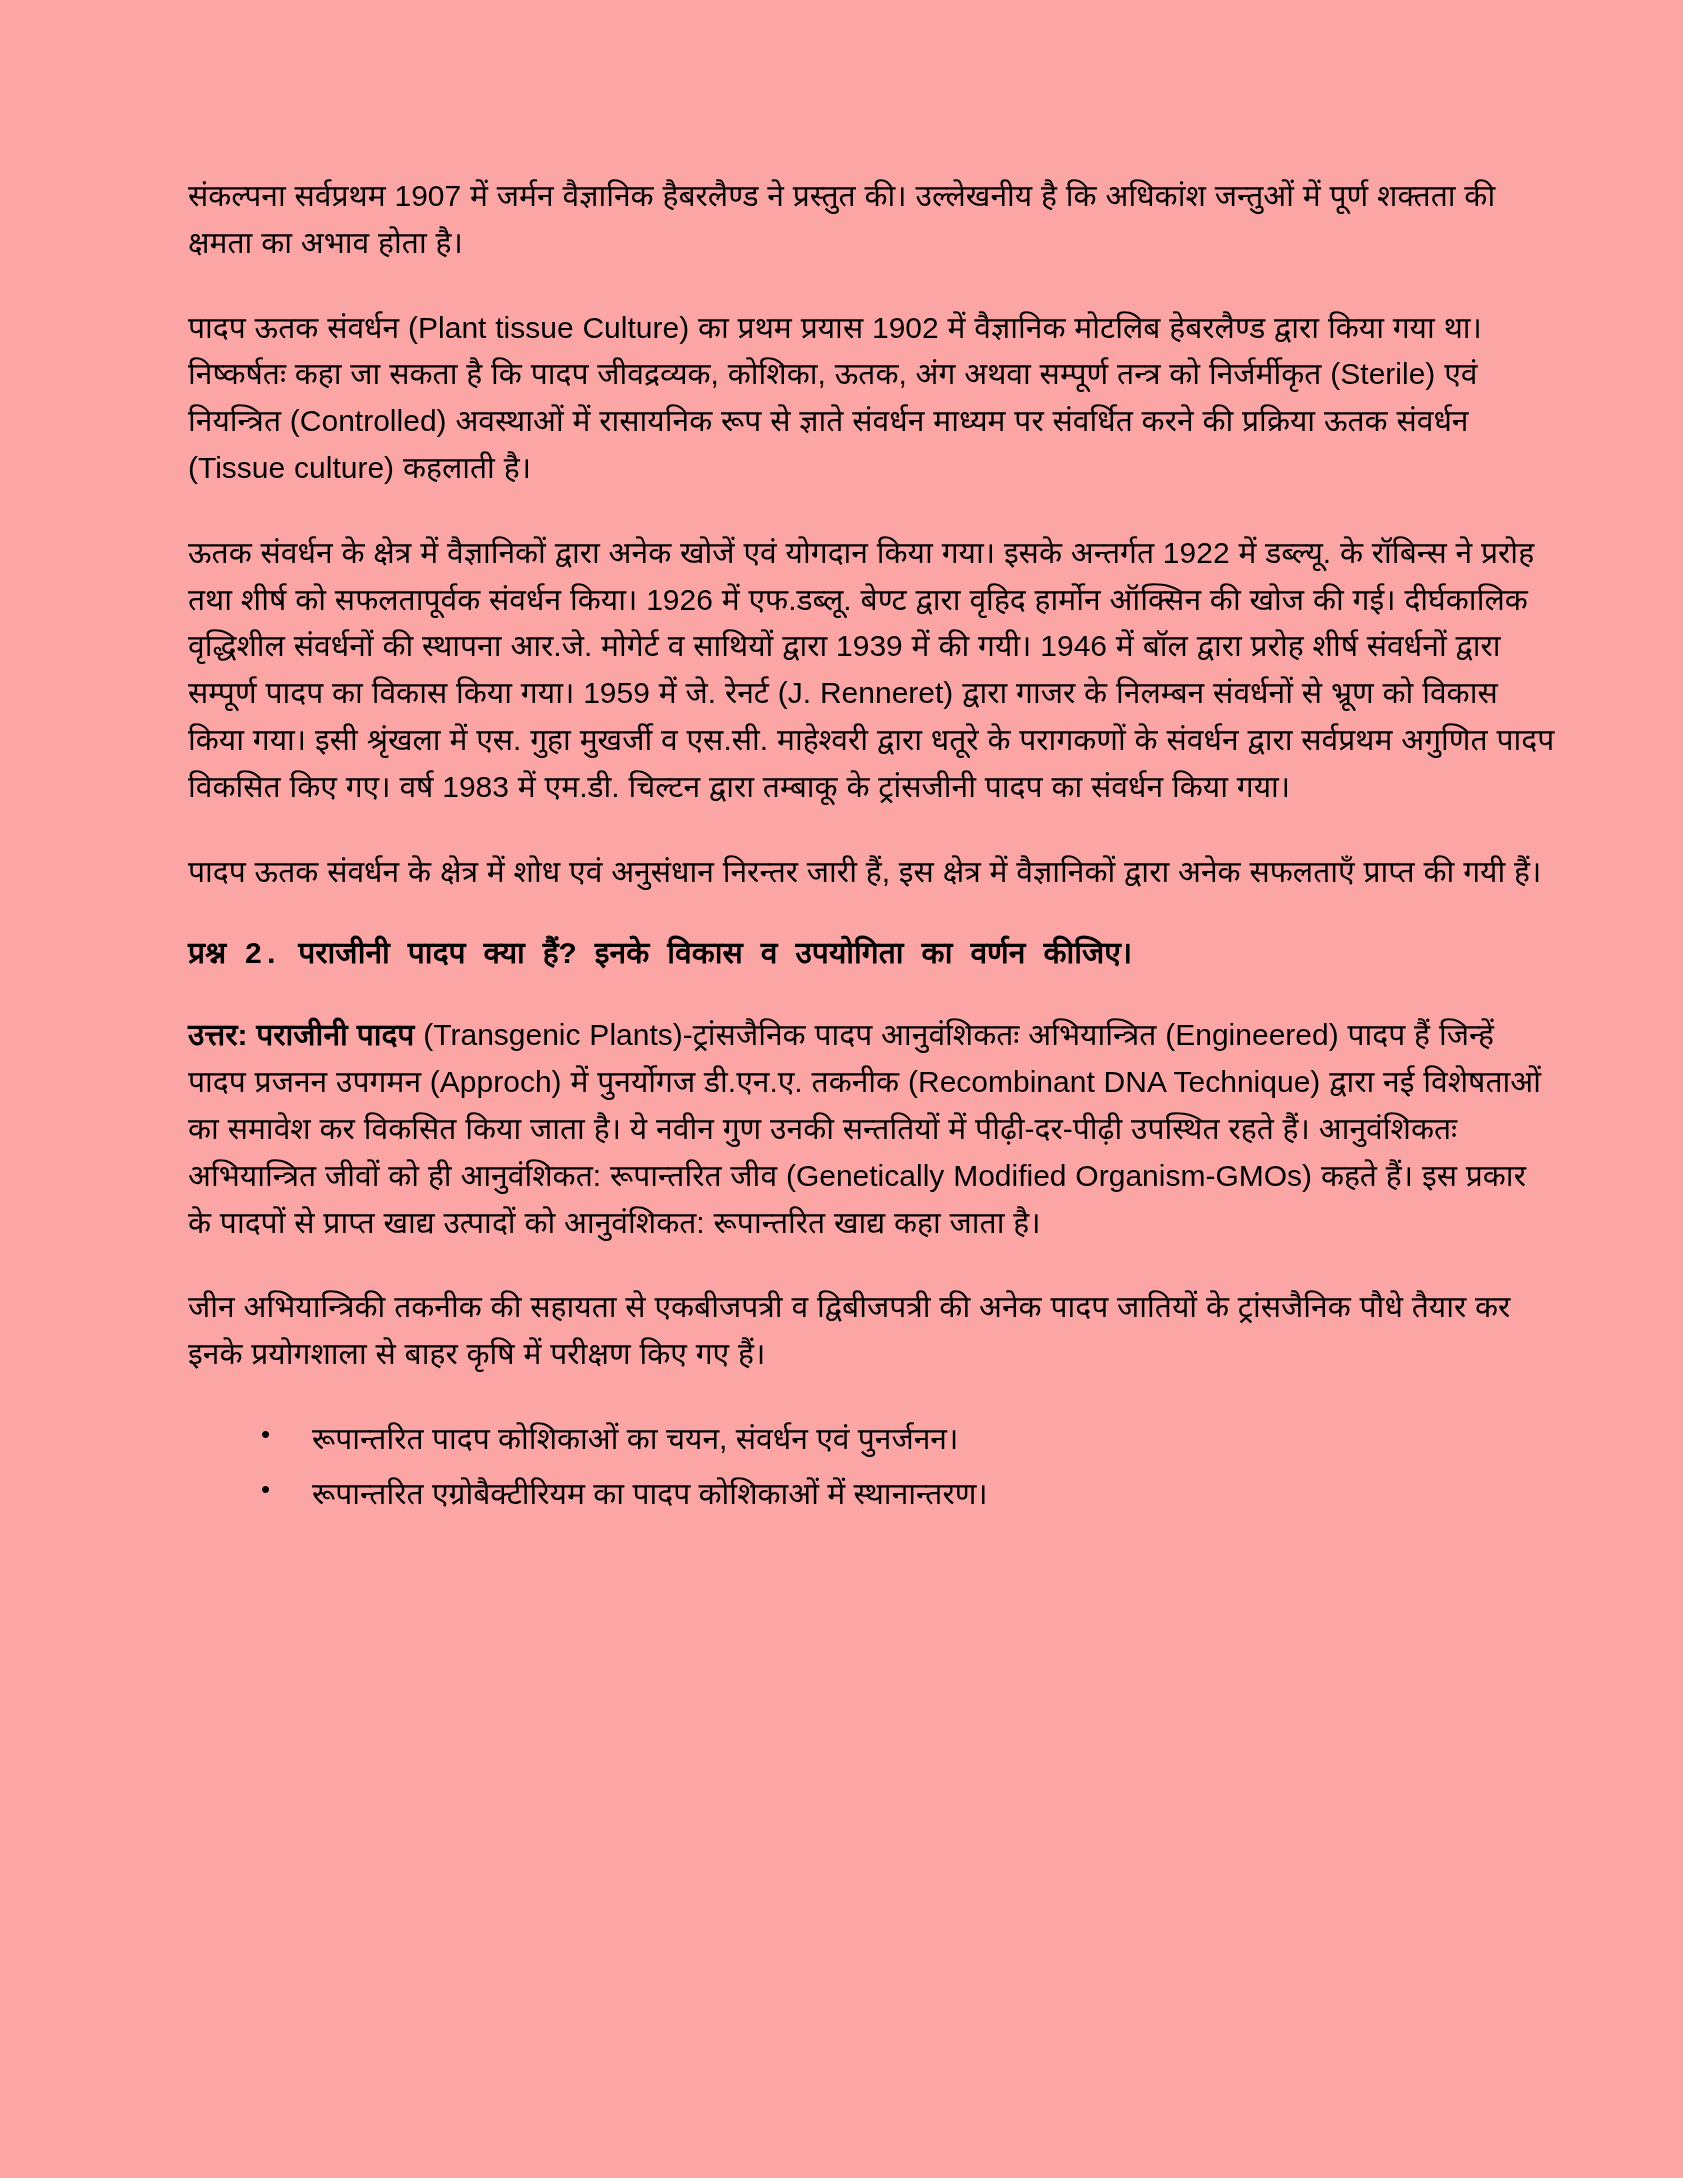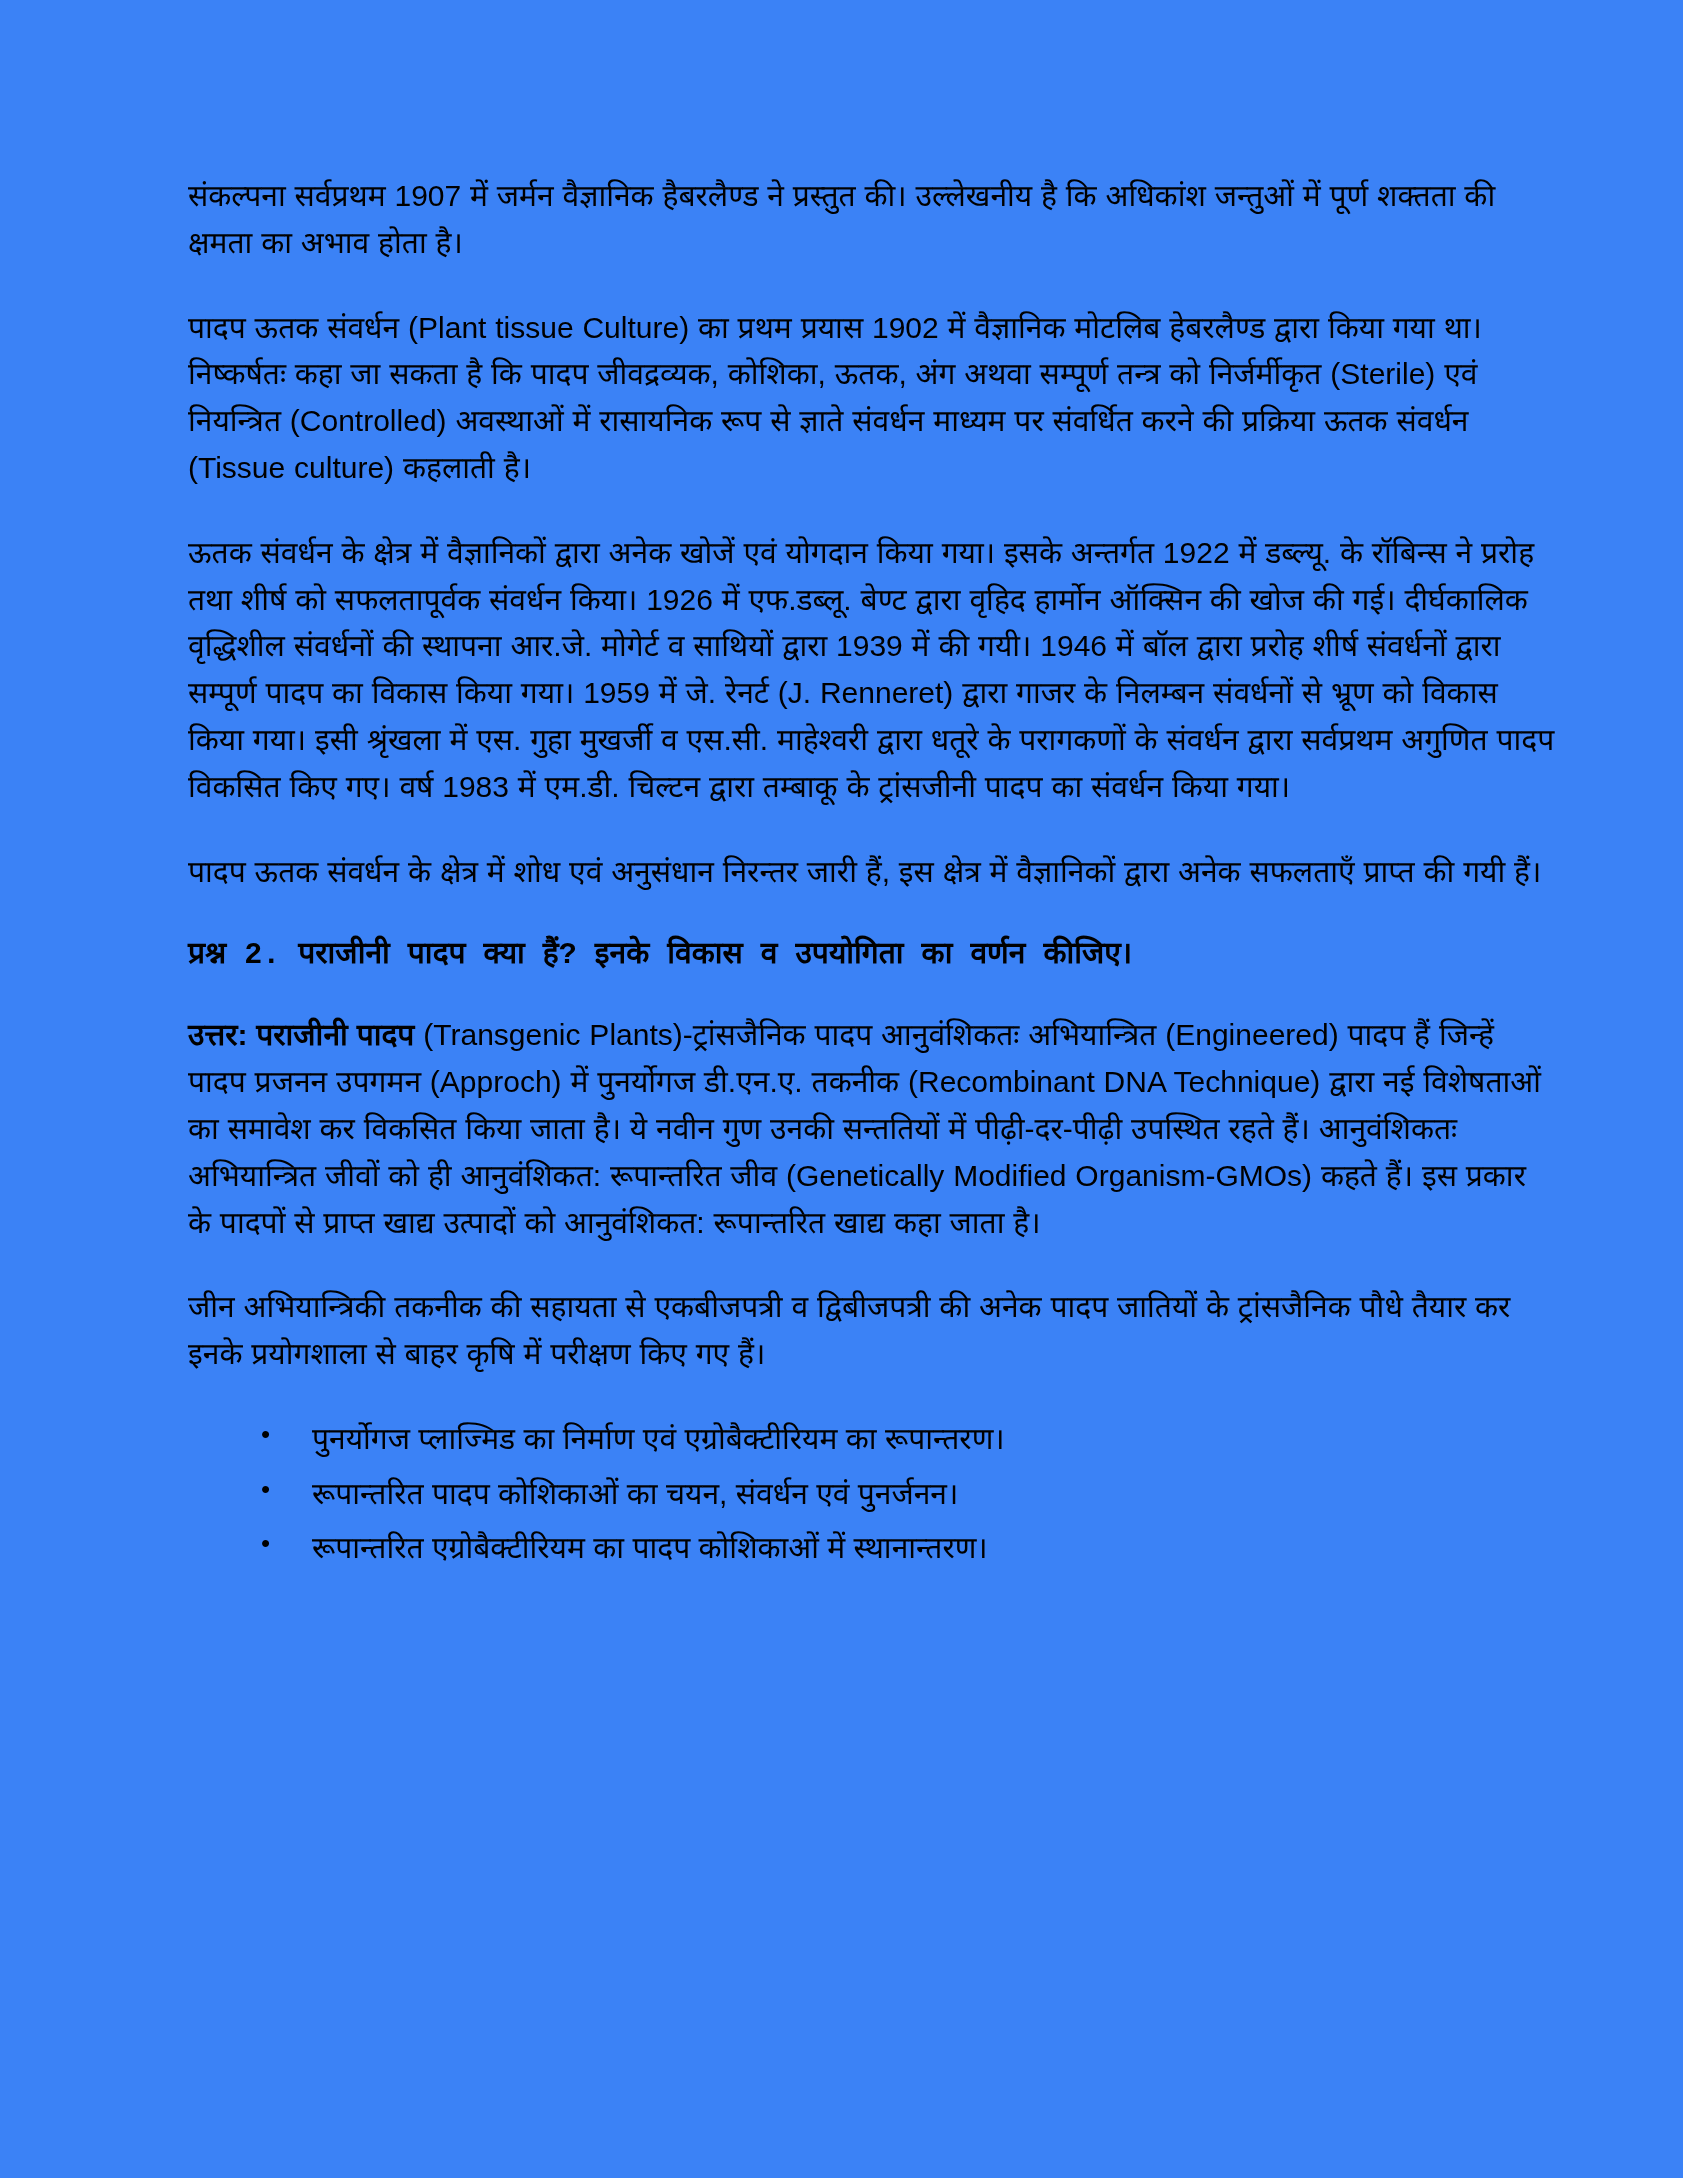--- a/index.html
+++ b/index.html
@@ -13,21 +13,21 @@
     height: 2178px;
     font-family: "Liberation Serif", "DejaVu Serif", serif;
     color: #000000;
     -webkit-font-smoothing: antialiased;
   }
   .page {
     box-sizing: border-box;
     width: 1683px;
     height: 2178px;
     padding: 173px 131px 0 188px;
-    background: #3b82f6;
+    background: #fca5a5;
     position: relative;
   }
   .doc-body {
     width: 1369px;
   }
   p.para {
     margin: 0 0 38px 0;
     font-size: 30px;
     line-height: 1.56;
     text-align: left;
@@ -87,20 +87,19 @@
     <p class="para">पादप ऊतक संवर्धन के क्षेत्र में शोध एवं अनुसंधान निरन्तर जारी हैं, इस क्षेत्र में वैज्ञानिकों द्वारा अनेक सफलताएँ प्राप्त की गयी हैं।</p>
 
     <div class="q-heading">प्रश्न 2. पराजीनी पादप क्या हैं? इनके विकास व उपयोगिता का वर्णन कीजिए।</div>
 
     <p class="para"><span class="answer-lead">उत्तर: पराजीनी पादप</span><span> (Transgenic Plants)-ट्रांसजैनिक पादप आनुवंशिकतः अभियान्त्रित (Engineered) पादप हैं जिन्हें पादप प्रजनन उपगमन (Approch) में पुनर्योगज डी.एन.ए. तकनीक (Recombinant DNA Technique) द्वारा नई विशेषताओं का समावेश कर विकसित किया जाता है। ये नवीन गुण उनकी सन्ततियों में पीढ़ी-दर-पीढ़ी उपस्थित रहते हैं। आनुवंशिकतः अभियान्त्रित जीवों को ही आनुवंशिकत: रूपान्तरित जीव (Genetically Modified Organism-GMOs) कहते हैं। इस प्रकार के पादपों से प्राप्त खाद्य उत्पादों को आनुवंशिकत: रूपान्तरित खाद्य कहा जाता है।</span></p>
 
     <p class="para">जीन अभियान्त्रिकी तकनीक की सहायता से एकबीजपत्री व द्विबीजपत्री की अनेक पादप जातियों के ट्रांसजैनिक पौधे तैयार कर इनके प्रयोगशाला से बाहर कृषि में परीक्षण किए गए हैं।</p>
 
 
     <ul class="steps">
-      <li>पुनर्योगज प्लाज्मिड का निर्माण एवं एग्रोबैक्टीरियम का रूपान्तरण।</li>
       <li>रूपान्तरित पादप कोशिकाओं का चयन, संवर्धन एवं पुनर्जनन।</li>
       <li>रूपान्तरित एग्रोबैक्टीरियम का पादप कोशिकाओं में स्थानान्तरण।</li>
     </ul>
 
   </div>
 </div>
 
 
 </body></html>

